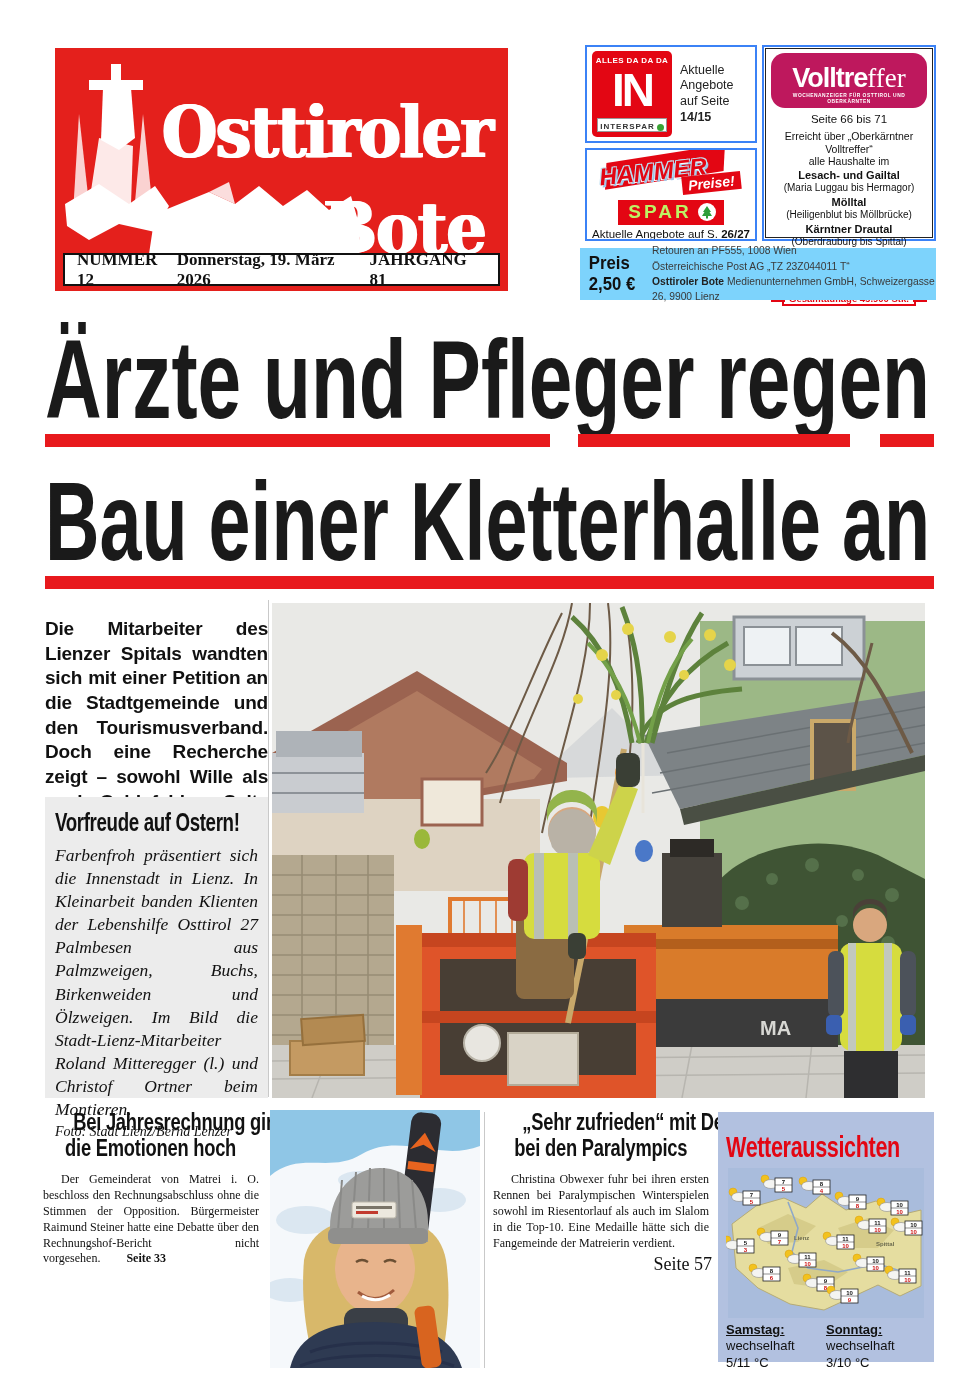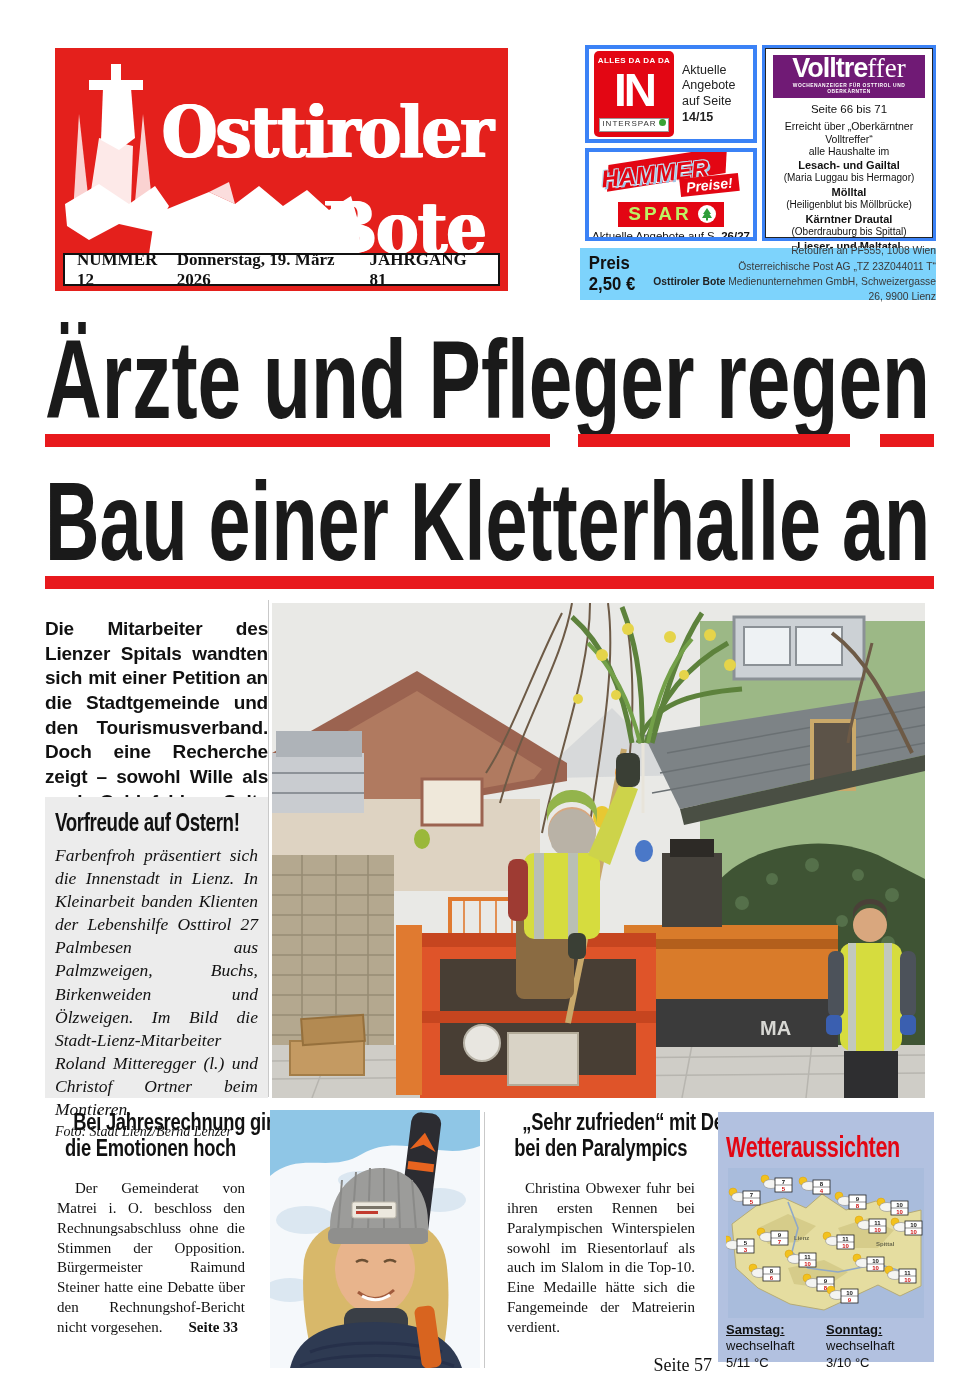--- a/index.html
+++ b/index.html
@@ -14,29 +14,29 @@
     font-weight:bold;font-size:64px;letter-spacing:-2px;transform:scaleY(1.12);transform-origin:top right;
     text-shadow:1px 0 #fff,-1px 0 #fff;}
   .mast-title2{position:absolute;right:22px;top:138px;color:#fff;font-family:"DejaVu Serif",serif;
     font-weight:bold;font-size:64px;letter-spacing:-1px;transform:scaleY(1.12);transform-origin:top right;
     text-shadow:1px 0 #fff,-1px 0 #fff;}
   .issue-bar{position:absolute;left:8px;right:8px;bottom:5px;height:33px;background:#fff;
     border:2px solid #111;display:flex;align-items:center;justify-content:space-between;
     padding:0 12px;font-family:"Liberation Serif",serif;font-weight:bold;font-size:17px;}
 
   
-  .ad{position:absolute;border:4px solid #3b82f6;background:#fff;}
+  .ad{position:absolute;border:2px solid #3b82f6;background:#fff;}
   .ad-interspar{left:585px;top:45px;width:172px;height:98px;display:flex;align-items:center;padding:5px;}
   .in-logo{width:80px;height:86px;background:#e30613;border-radius:5px;position:relative;flex:none;}
   .in-banner{position:absolute;top:5px;left:0;right:0;text-align:center;color:#fff;font-weight:bold;
     font-size:8px;letter-spacing:.4px;}
   .in-big{position:absolute;top:12px;left:0;right:0;text-align:center;color:#fff;font-weight:bold;
     font-size:46px;letter-spacing:-3px;}
   .in-chip{position:absolute;bottom:5px;left:5px;right:5px;height:14px;background:#fff;border:1px solid #999;
-    display:flex;align-items:flex-start;justify-content:center;font-size:8px;font-weight:normal;
+    display:flex;align-items:flex-end;justify-content:center;font-size:8px;font-weight:bold;
     letter-spacing:1px;color:#333;}
   .in-dot{width:7px;height:7px;border-radius:50%;background:#3aa335;margin-left:2px;}
   .in-text{font-size:12.5px;line-height:1.25;padding-left:8px;color:#222;}
   .in-pages{font-weight:bold;}
 
   .ad-spar{left:585px;top:148px;width:172px;height:93px;text-align:center;overflow:hidden;}
   .hammer-wrap{position:relative;height:48px;}
   .hammer-streak{position:absolute;left:18px;top:4px;width:120px;height:26px;background:#e30613;
     transform:rotate(-9deg) skewX(-12deg);}
   .hammer{position:absolute;left:12px;top:8px;font-style:italic;font-weight:bold;font-size:24px;color:#e30613;
@@ -45,41 +45,41 @@
   .preise{position:absolute;right:14px;top:24px;background:#e30613;color:#fff;font-style:italic;
     font-weight:bold;font-size:14px;padding:1px 6px;transform:rotate(-6deg);}
   .spar-bar{display:inline-flex;align-items:center;gap:6px;background:#e30613;color:#bef264;font-weight:bold;
     font-size:19px;letter-spacing:3px;padding:1px 8px 2px 10px;margin-top:2px;}
   .spar-tree{width:18px;height:18px;background:#fff;border-radius:50%;display:inline-block;}
   .spar-note{font-size:11.5px;margin-top:3px;color:#111;}
   .spar-note b{font-weight:bold;}
 
   .ad-volltreffer{left:762px;top:45px;width:174px;height:196px;outline:1px solid #222;outline-offset:-4px;
     padding:6px 7px;text-align:center;font-size:10.5px;line-height:1.18;}
-  .vt-banner{background:#701a75;color:#fff;padding:0 2px 3px;}
+  .vt-banner{background:#be185d;color:#fff;padding:12px 2px 3px;border-radius:14px;}
   .vt-brand{font-size:27px;line-height:1;}
   .vt-brand .b1{font-weight:bold;letter-spacing:-1px;}
   .vt-brand .b2{font-family:"Liberation Serif",serif;font-weight:normal;}
   .vt-sub{font-size:4.9px;letter-spacing:.5px;font-weight:bold;margin-top:1px;}
   .vt-pages{margin:5px 0 4px;font-size:11.5px;}
   .vt-reach{font-size:10.5px;}
   .vt-region-name{font-weight:bold;font-size:11px;margin-top:2px;}
   .vt-region-detail{font-size:10px;}
   .vt-circ{position:relative;margin-top:5px;height:15px;display:flex;align-items:center;justify-content:center;}
   .vt-circ .bar{position:absolute;top:4px;height:7px;width:14px;background:#e30613;}
   .vt-circ .bar.l{left:0;} .vt-circ .bar.r{right:0;}
   .vt-circ .chip{border:2px solid #e30613;color:#e30613;font-weight:bold;font-size:9.5px;
     padding:0 5px;background:#fff;line-height:11px;}
 
   
   .price-strip{position:absolute;left:580px;top:248px;width:356px;height:52px;background:#7dd3fc;
     display:flex;align-items:center;}
   .price-box{width:72px;padding-left:10px;font-weight:bold;font-size:19px;line-height:1.1;
     transform:scaleX(.88);transform-origin:left center;white-space:nowrap;}
-  .colophon{flex:1;text-align:right;font-size:10.3px;line-height:1.5;color:#3a3a3a;}
+  .colophon{flex:1;text-align:left;font-size:10.3px;line-height:1.5;color:#3a3a3a;}
   .colophon b{color:#222;}
 
   
   .headline{position:absolute;left:45px;top:314px;width:889px;}
   .head-svg{display:block;overflow:visible;}
   .redbar{position:absolute;height:13px;background:#e8191d;}
 
   
   .lead{position:absolute;left:45px;top:598px;width:223px;font-weight:bold;font-size:19px;
     line-height:1.3;text-align:justify;letter-spacing:-.2px;}
@@ -96,21 +96,21 @@
   .vrule{position:absolute;width:1px;background:#c9c9c9;}
 
   
   .main-photo{position:absolute;left:272px;top:603px;width:653px;height:495px;}
   .ski-photo{position:absolute;left:270px;top:1110px;width:210px;height:258px;}
 
   
   .bcol{position:absolute;top:1110px;width:222px;}
   .bcol h3{margin:0 0 10px;text-align:center;font-size:23.5px;line-height:1.1;letter-spacing:-.3px;}
   .bcol h3 .ln{display:inline-block;white-space:nowrap;transform:scaleX(.78);transform-origin:50% 50%;}
-  .bcol p{margin:17px;font-family:"Liberation Serif",serif;font-size:15px;line-height:1.33;
+  .bcol p{margin:3px;font-family:"Liberation Serif",serif;font-size:12px;line-height:1.33;
     text-align:justify;}
   .bcol p .indent{display:inline-block;width:18px;}
   .bcol .pg{font-weight:bold;padding-left:26px;}
   .bcol .pg-line{font-family:"Liberation Serif",serif;font-weight:normal;font-size:18px;
     text-align:right;margin-top:2px;}
   .bcol-matrei{left:40px;}
   .bcol-para{left:490px;}
 
   
   .weather{position:absolute;left:718px;top:1112px;width:216px;height:250px;background:#b2c1e0;

